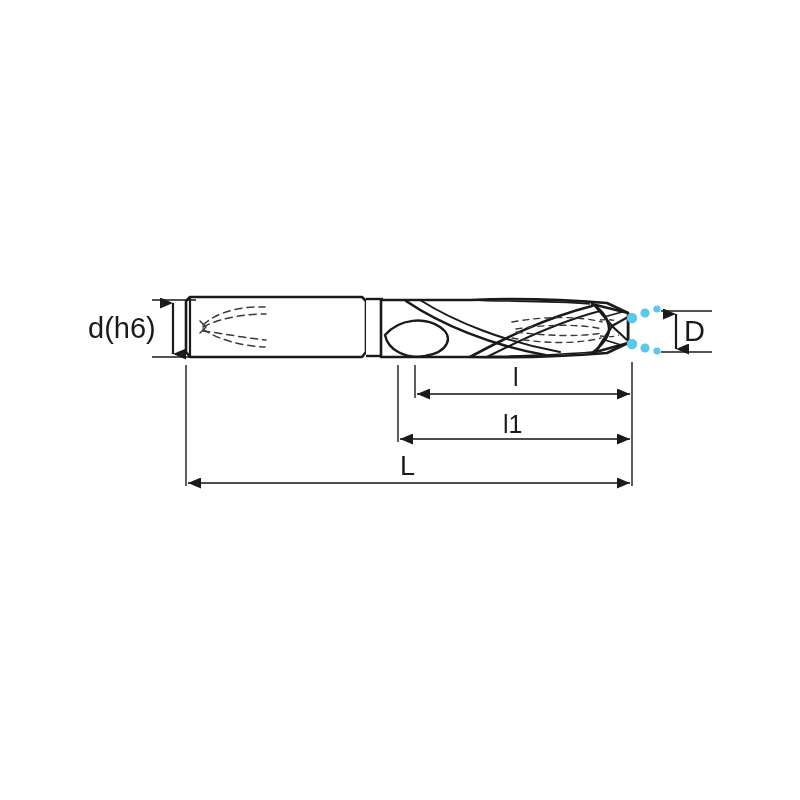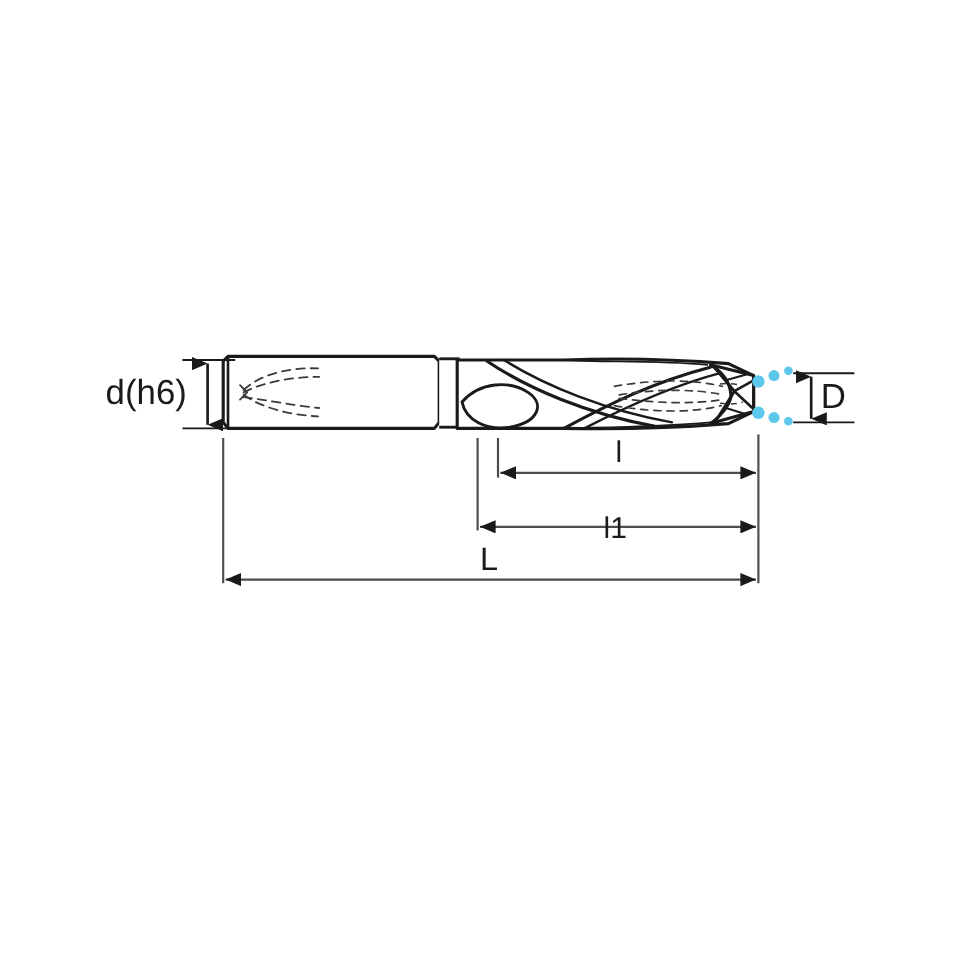--- a/index.html
+++ b/index.html
@@ -42,21 +42,20 @@
   }
   #label-l {
     left: 513px;
     top: 365px;
     font-size: 25px;
   }
   #label-l1 {
     left: 503px;
     top: 412px;
     font-size: 25px;
-    margin-top: 16px;
   }
   #label-L {
     left: 400px;
     top: 453px;
     font-size: 27px;
   }
 </style>
 </head>
 <body>
 

